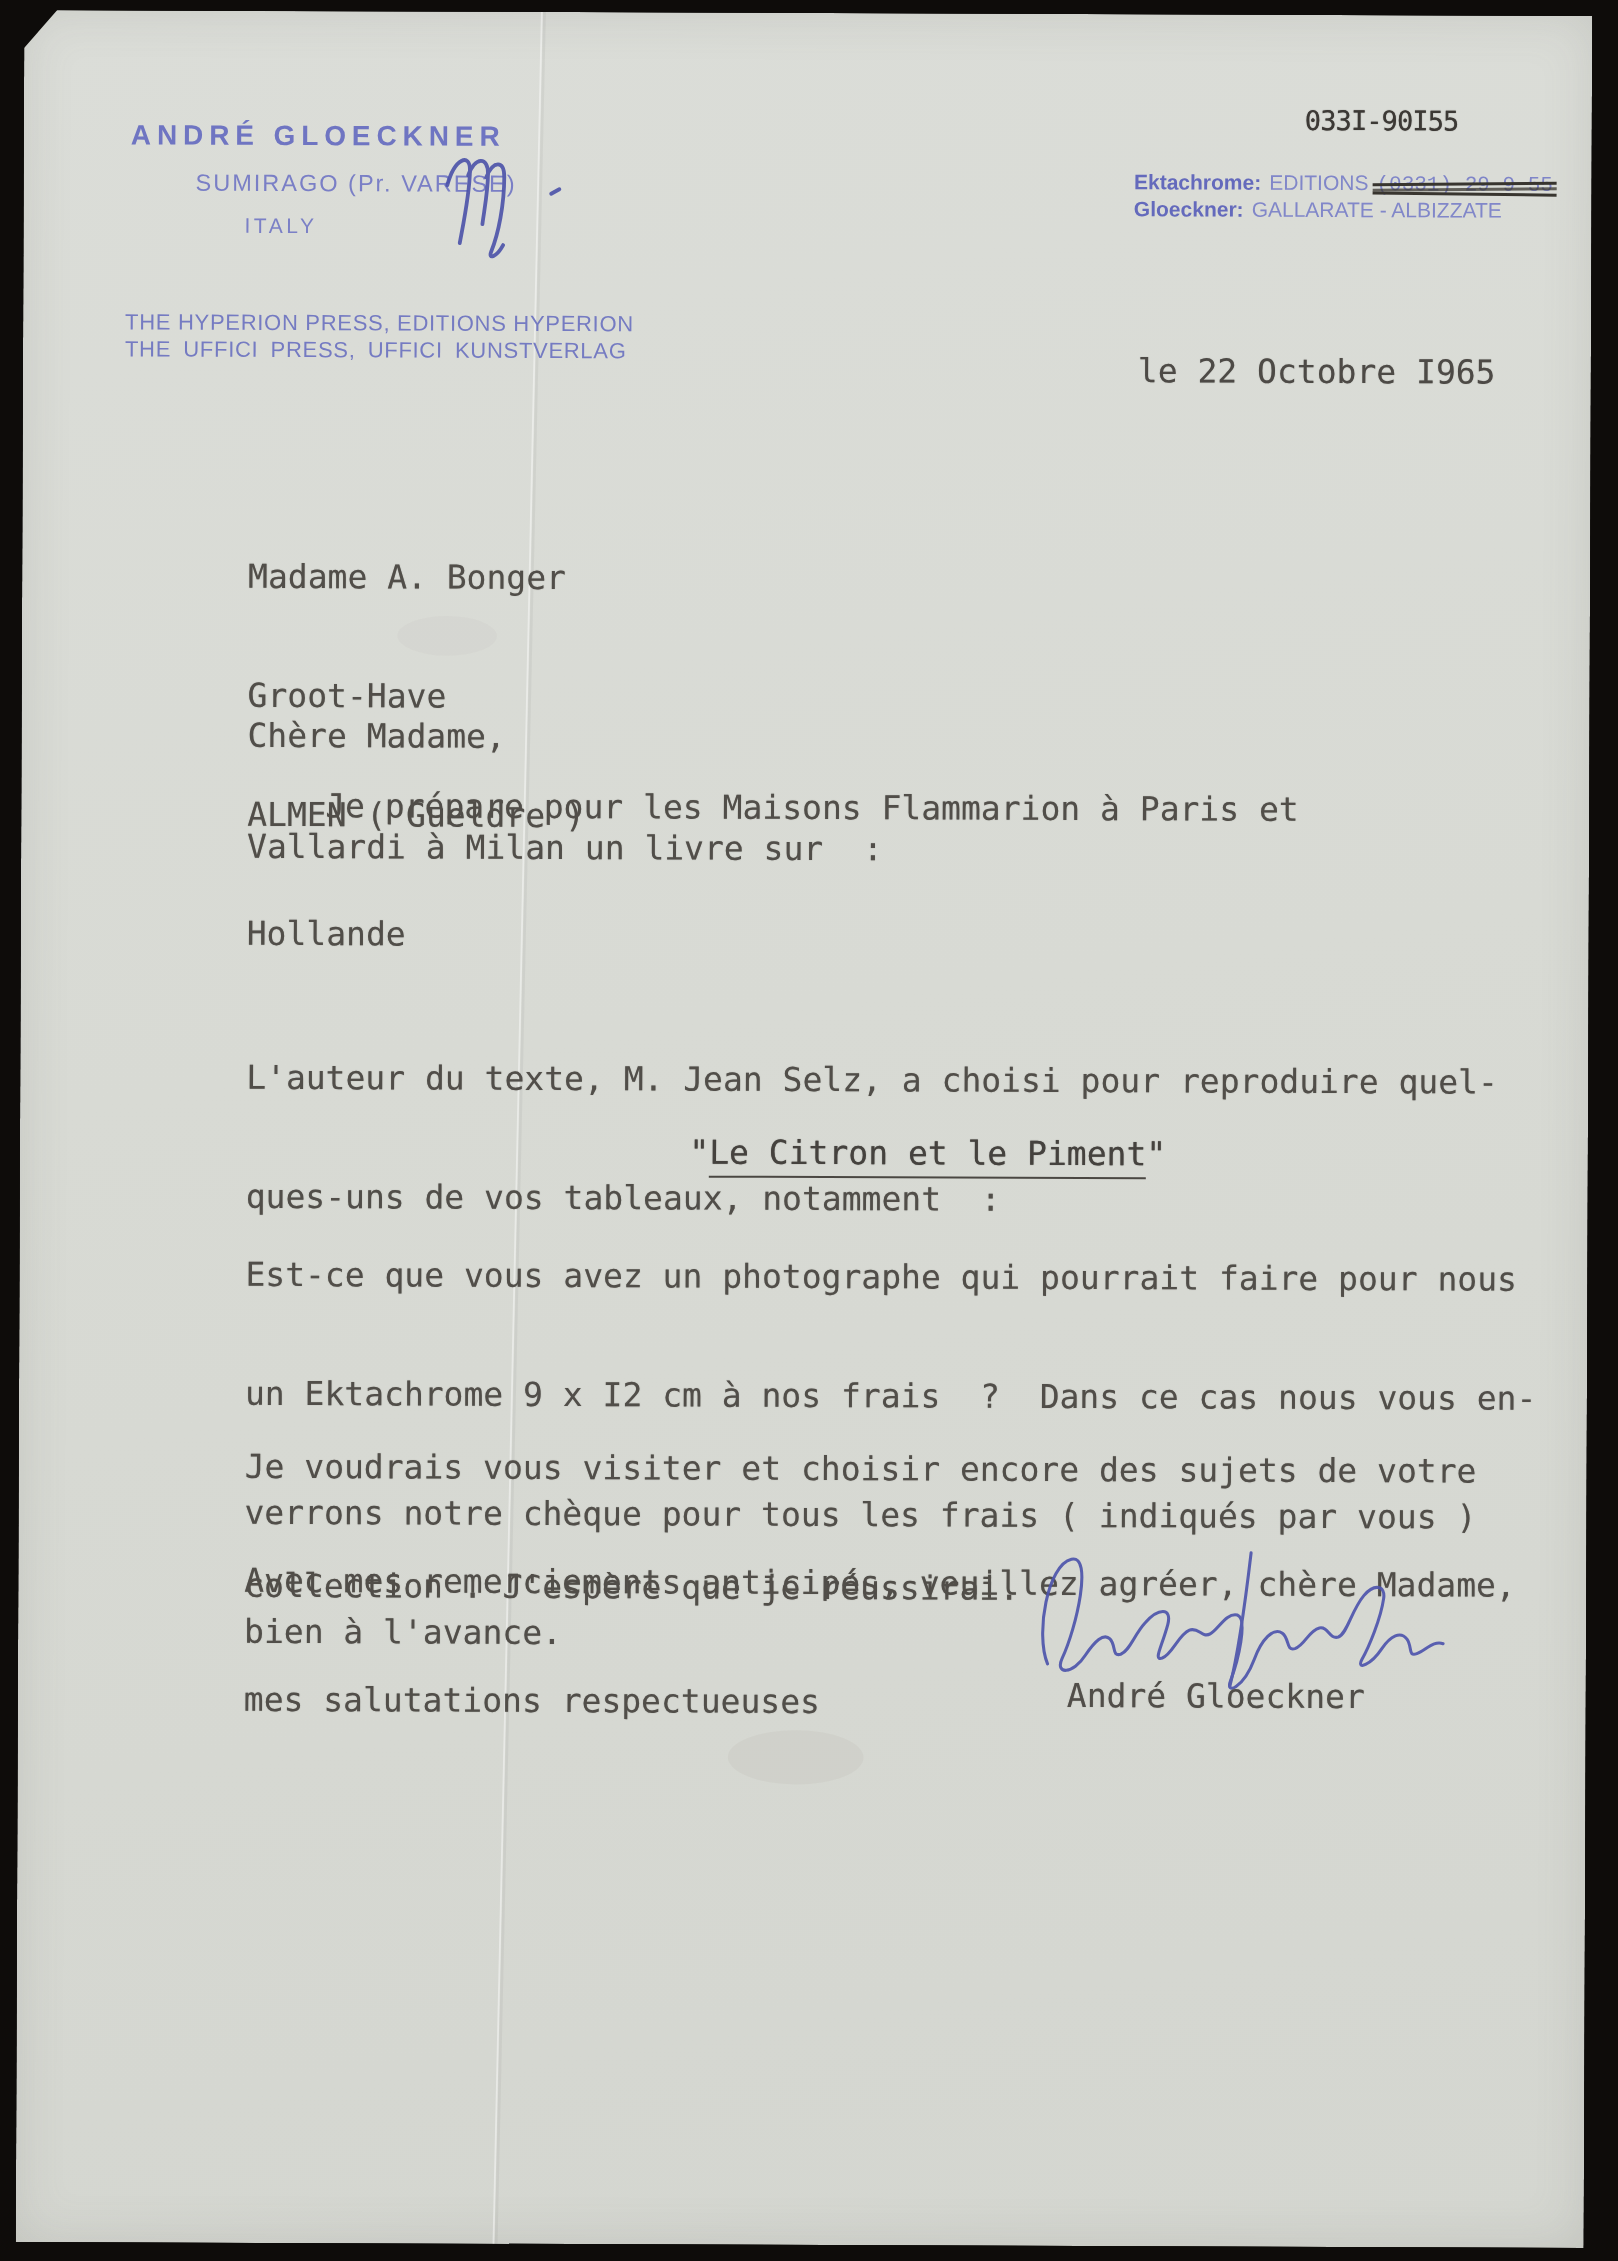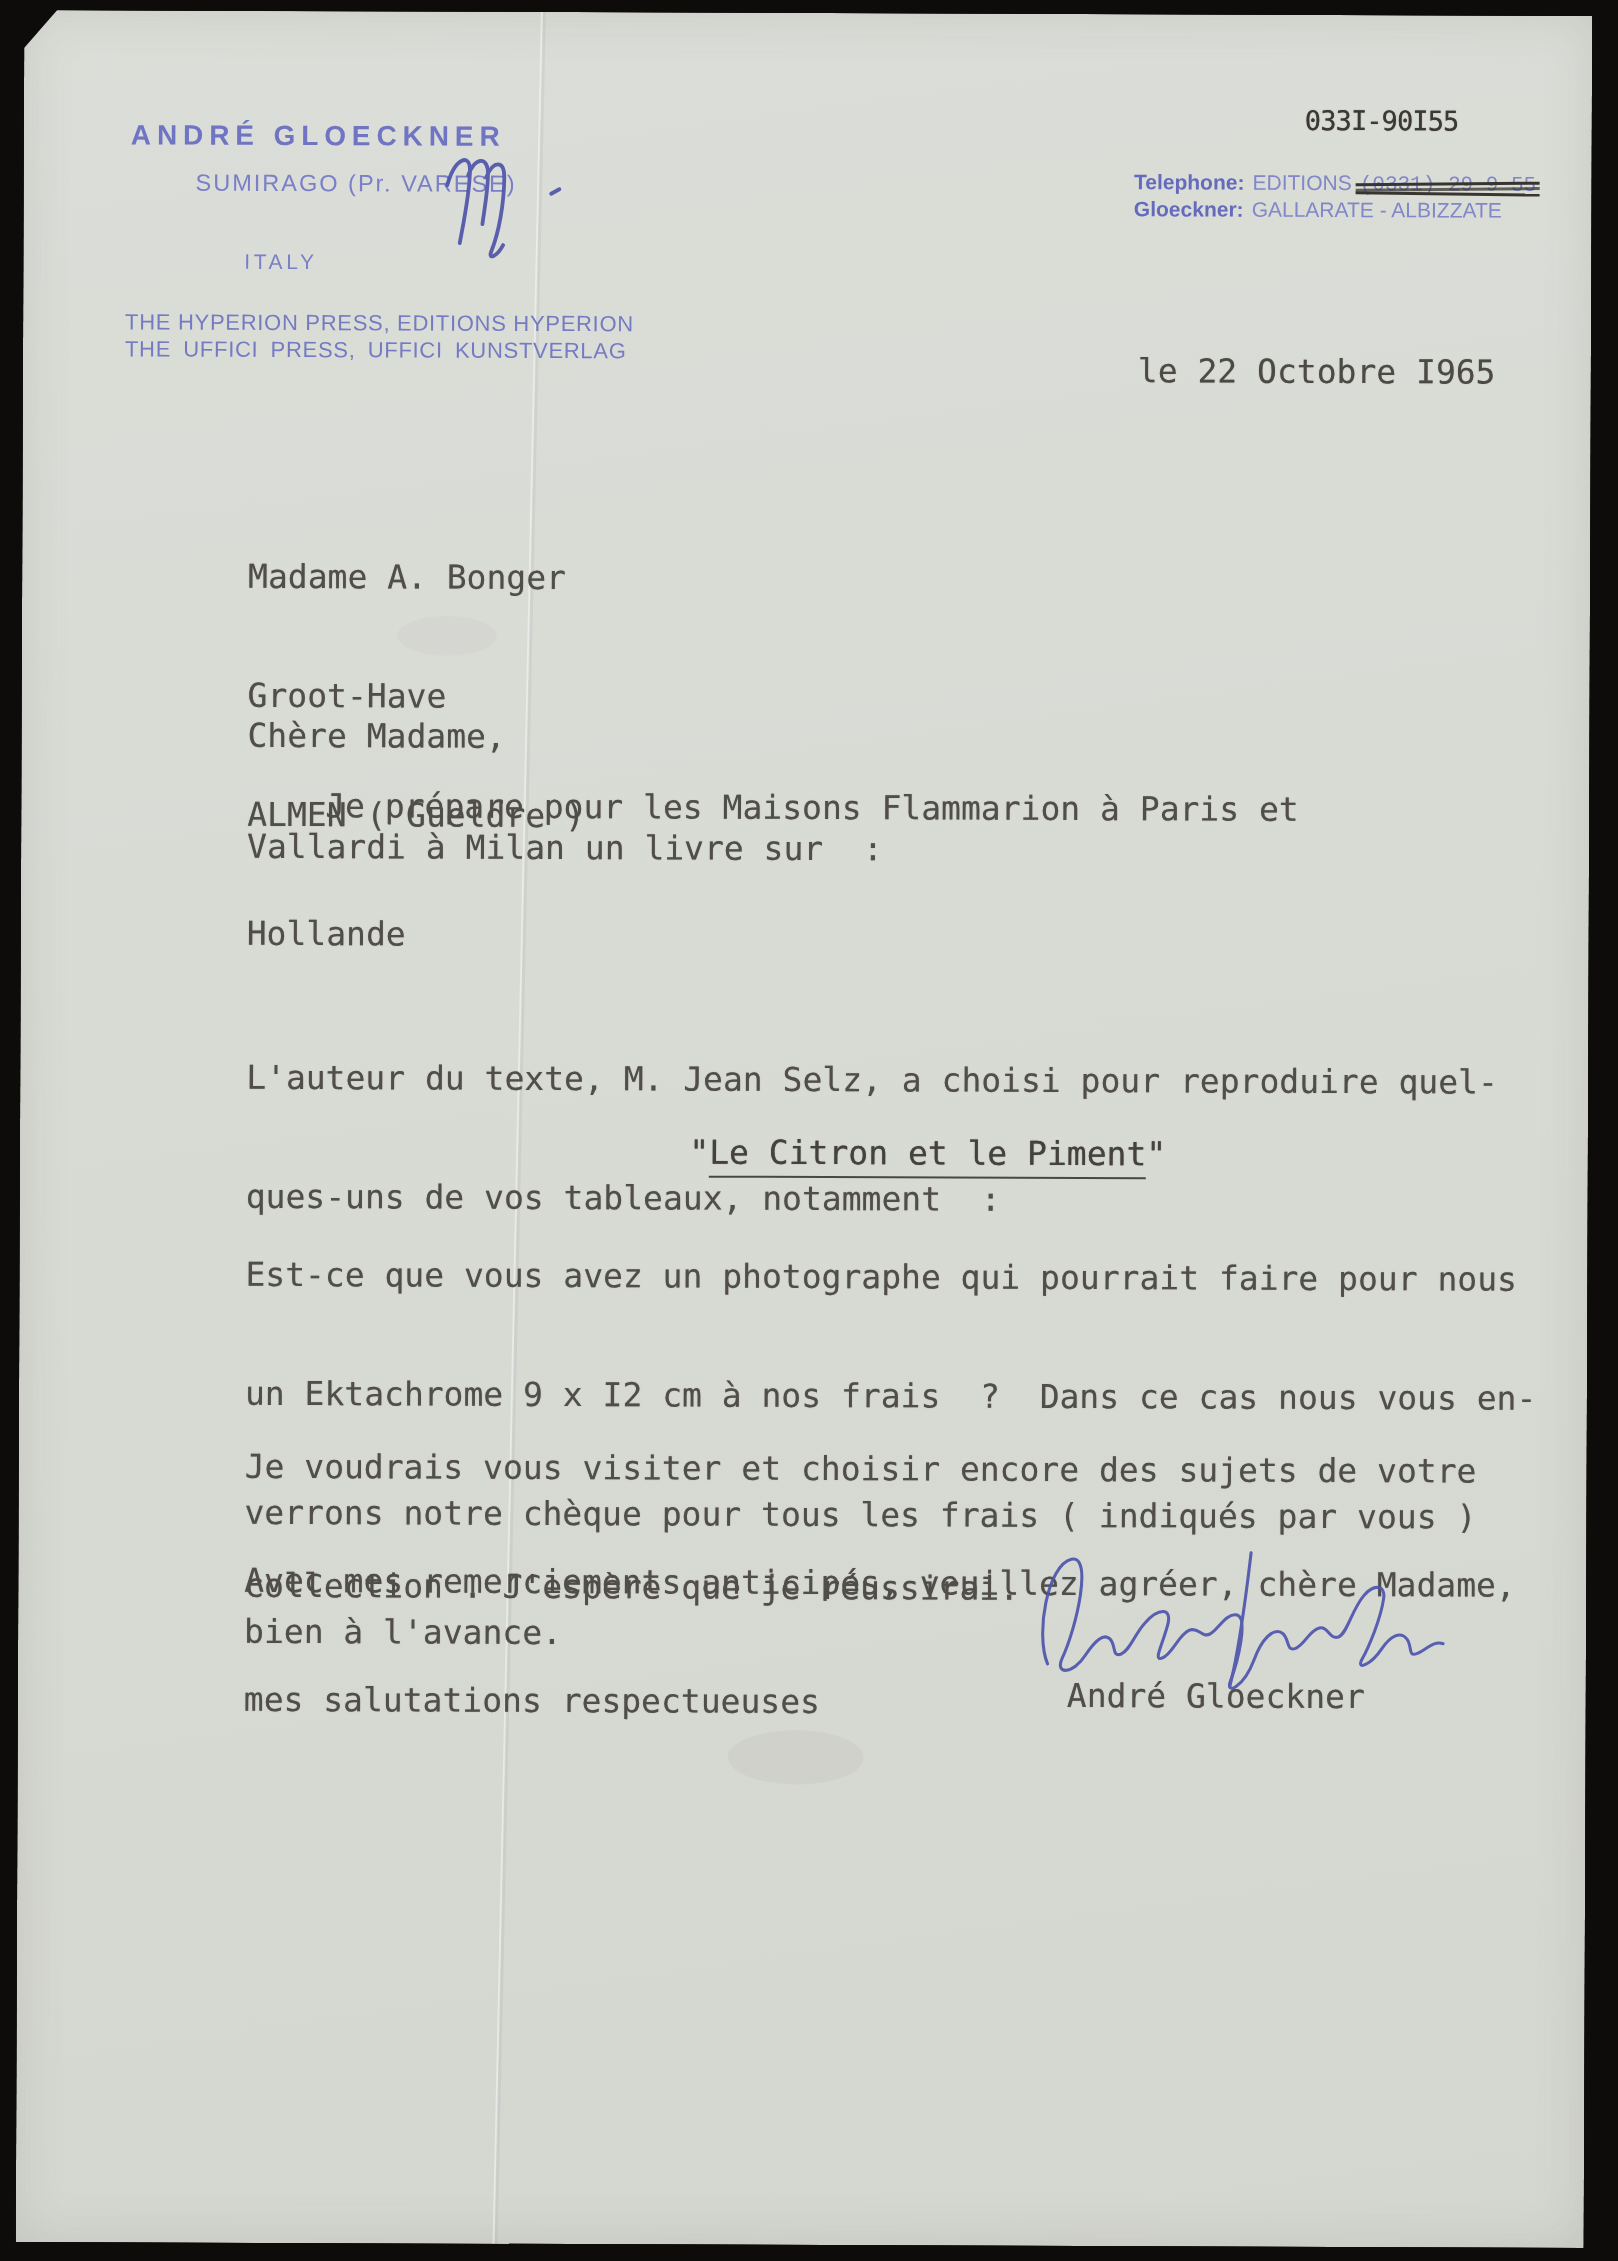--- a/index.html
+++ b/index.html
@@ -17,21 +17,21 @@
     transform:rotate(0.22deg);
     transform-origin:50% 50%;
     box-shadow:inset 0 0 50px rgba(100,100,94,.16);
   }
   .overlay-svg{position:absolute;left:0;top:0;pointer-events:none;}
 
   
   .lh{position:absolute;color:#7277c3;}
   #lh-name{left:107px;top:109px;font-size:28px;font-weight:bold;letter-spacing:5.9px;color:#6f75c2;}
   #lh-city{left:172px;top:159px;font-size:23.5px;letter-spacing:2px;color:#7a7fc6;}
-  #lh-country{left:221px;top:203px;font-size:21px;letter-spacing:3.6px;color:#7b80c6;margin-top:36px;}
+  #lh-country{left:221px;top:203px;font-size:21px;letter-spacing:3.6px;color:#7b80c6;}
   #press1{left:102px;top:299px;font-size:22px;letter-spacing:0.7px;color:#757bc2;}
   #press2{left:102px;top:326px;font-size:22px;letter-spacing:0.7px;word-spacing:5.4px;color:#757bc2;}
   #phone-line{left:1087px;top:132px;font-size:21px;color:#8187c9;white-space:pre;}
   #telegram-line{left:1087px;top:159px;font-size:21px;color:#8187c9;white-space:pre;}
   .hd-label{font-weight:bold;color:#646abc;margin-right:8.1px;}
 
   
   .struck{position:relative;margin-left:8px;color:#7f85c8;font-family:Liberation Mono, monospace;}
   .struck::before,.struck::after{
     content:"";position:absolute;left:-3.6px;right:-3.6px;height:2.7px;background:#38352f;
@@ -93,21 +93,21 @@
     <g fill="none" stroke="#4b52a9" stroke-width="4.2" stroke-linecap="round" opacity="0.9">
       <path d="M 16 46 C 24 16, 41 10, 41 29 C 41 54, 34 88, 30 110"></path>
       <path d="M 39 35 C 47 14, 61 14, 61 33 C 61 53, 57 73, 55 89"></path>
       <path d="M 59 37 C 67 18, 79 18, 79 37 C 79 67, 73 99, 65 119 C 61 129, 71 125, 78 112"></path>
       <path d="M 131 55 L 140 50"></path>
     </g>
   </svg>
 
   <div class="typed" id="typed-number">033I-90I55</div>
   <div class="lh" id="phone-line">
-    <span class="hd-label">Telephone:</span><span>EDITIONS</span><span class="struck">(0331) 29 9 55</span>
+    <span class="hd-label">Ektachrome:</span><span>EDITIONS</span><span class="struck">(0331) 29 9 55</span>
   </div>
   <div class="lh" id="telegram-line">
     <span class="hd-label">Gloeckner:</span><span>GALLARATE - ALBIZZATE</span>
   </div>
 
   <div class="typed" id="date-line">le 22 Octobre I965</div>
 
   <div class="typed" id="recipient">
     <div class="tline">Madame A. Bonger</div>
     <div class="tline">Groot-Have</div>

